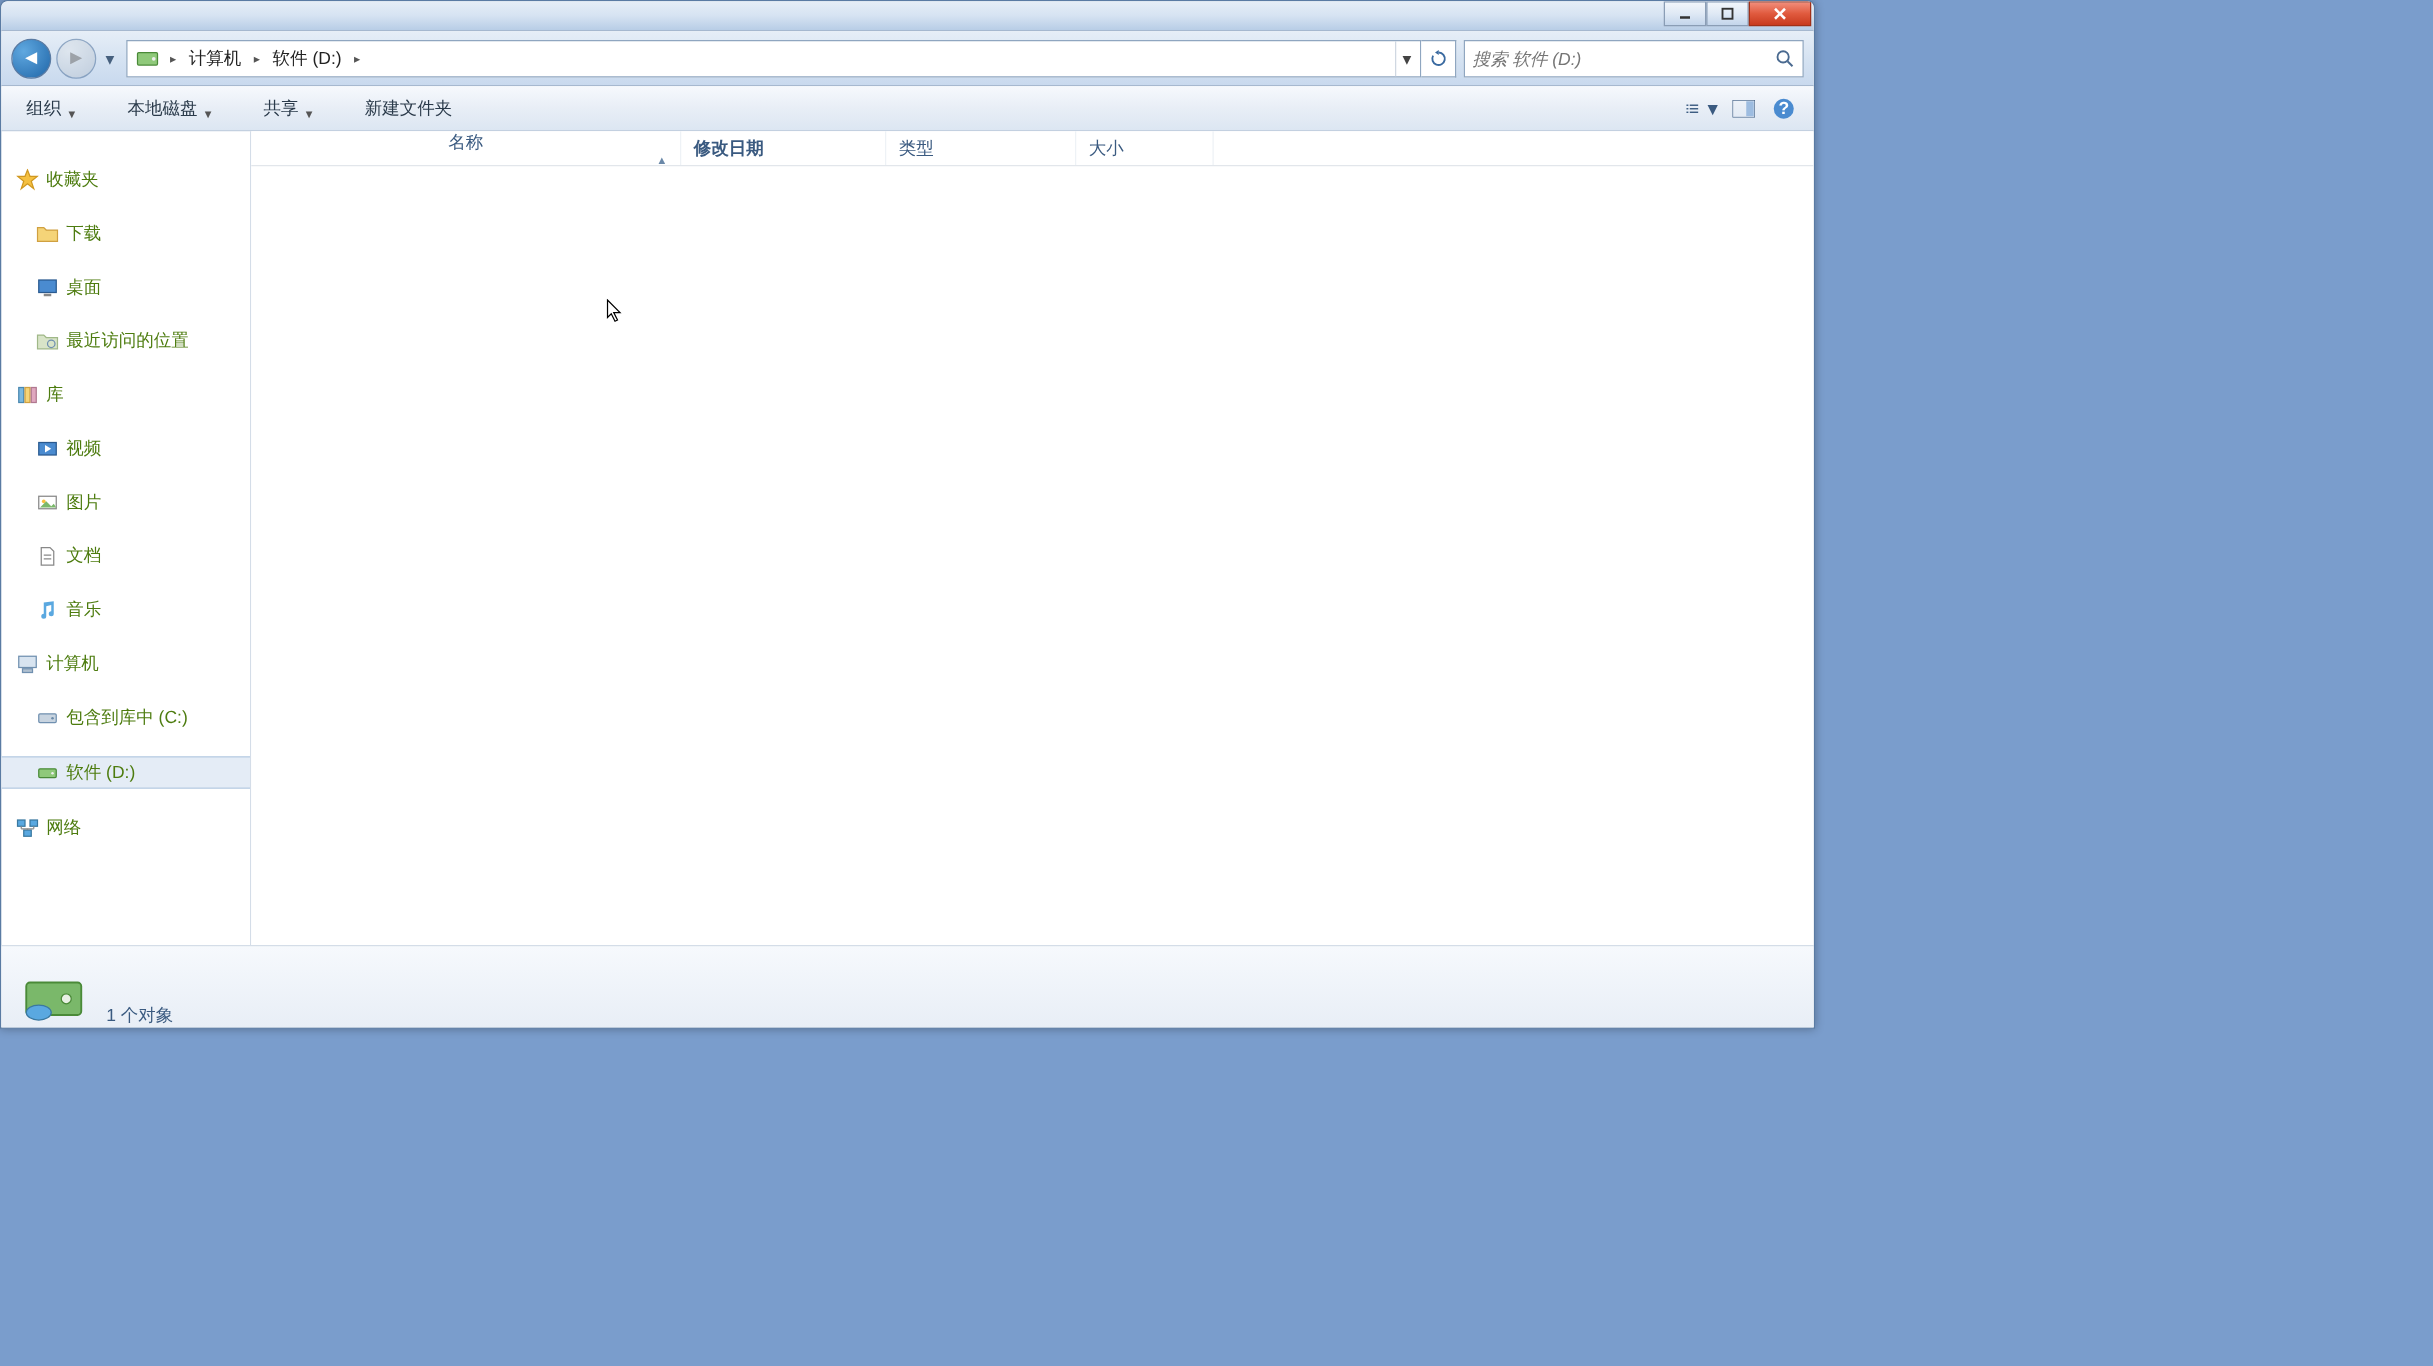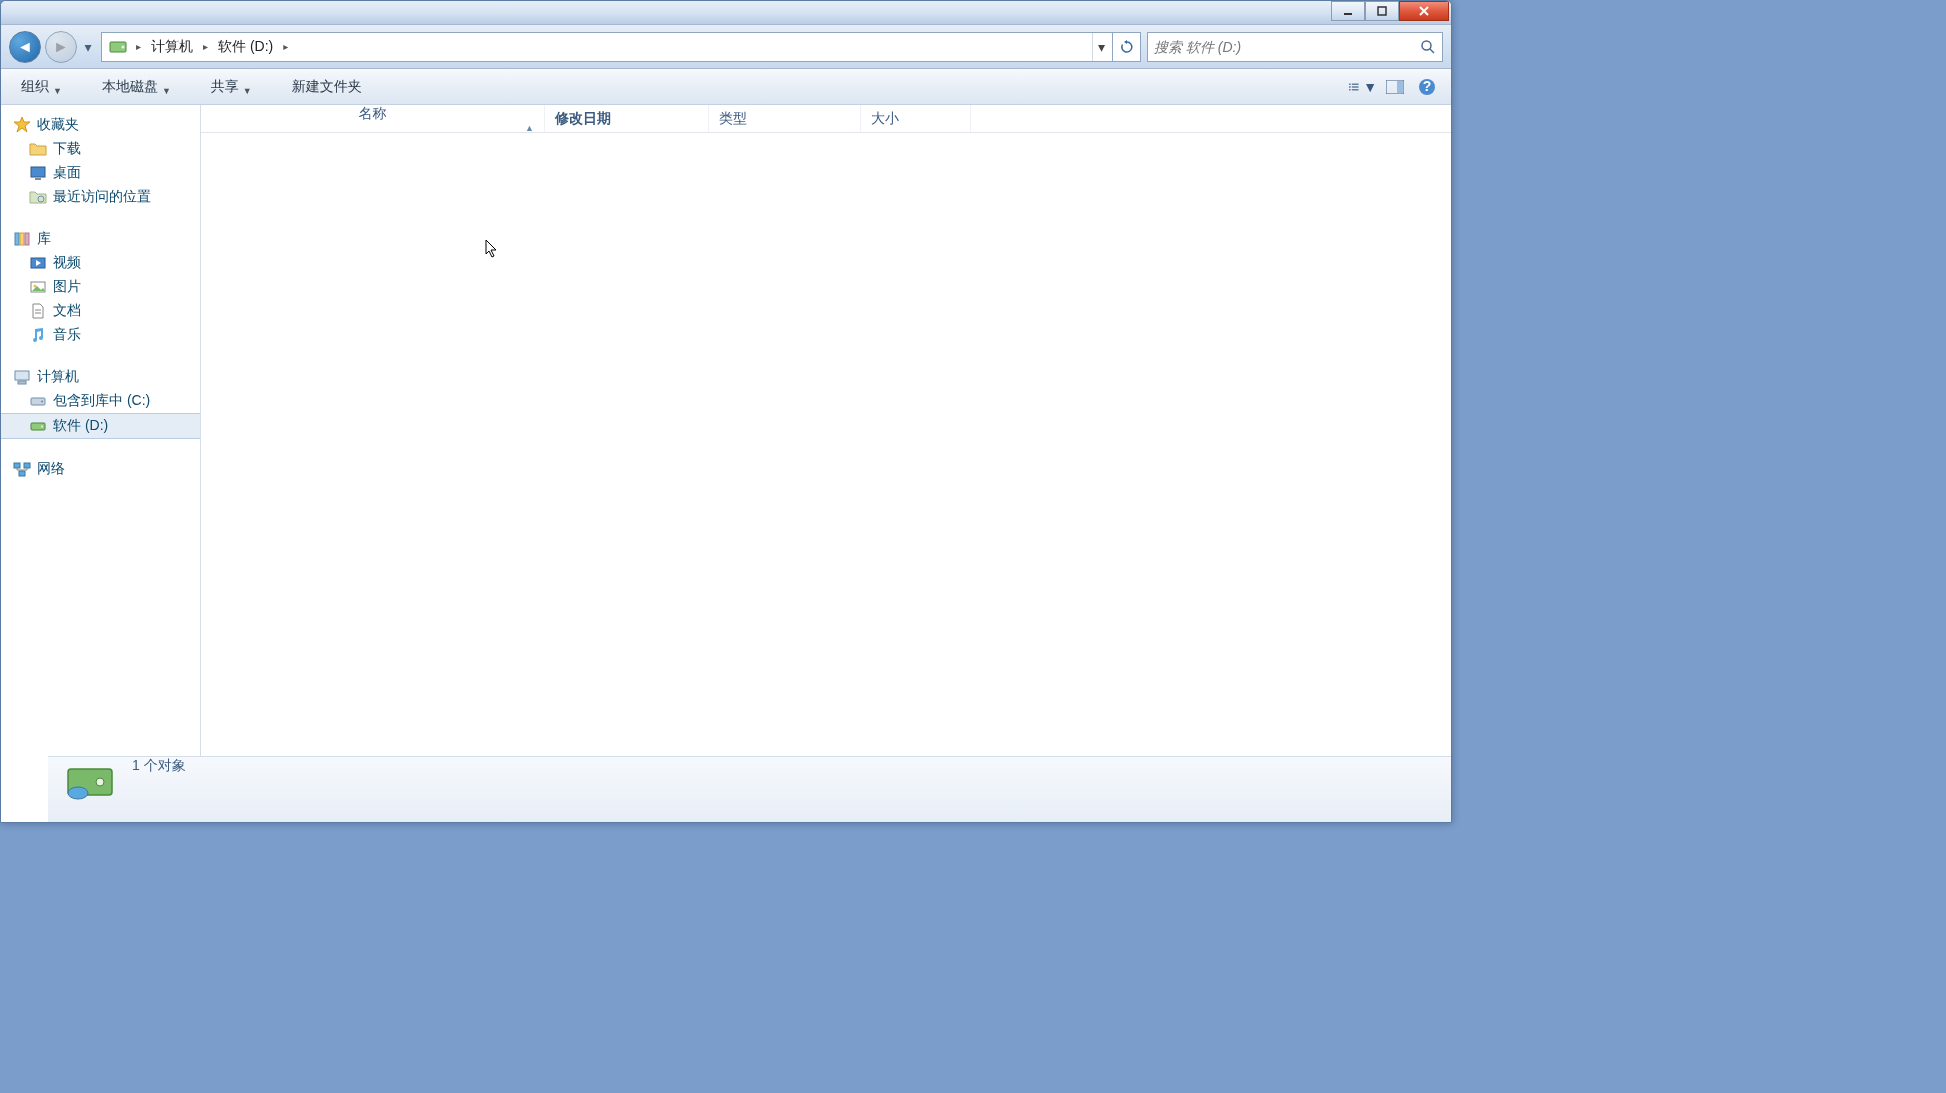--- a/index.html
+++ b/index.html
@@ -80,21 +80,21 @@
 .refresh-btn {
   width: 28px; height: 30px;
   background: #fff;
   border: 1px solid #8fa6c0;
   border-left: none;
   display: flex; align-items: center; justify-content: center;
   color: #3a6aa0;
 }
 
 .search-box {
-  width: 296px; height: 30px;
+  width: 272px; height: 30px;
   margin-left: 6px;
   background: #fff;
   border: 1px solid #8fa6c0;
   display: flex; align-items: center;
   padding: 0 6px;
 }
 .search-box input {
   flex: 1; border: none; outline: none; font-style: italic; color: #888; background: transparent;
 }
 .search-icon { width: 16px; height: 16px; color: #4a6a90; }
@@ -121,21 +121,22 @@
 .sidebar {
   width: 200px;
   border-right: 1px solid #d4dde8;
   padding: 8px 0;
   overflow: hidden;
 }
 .nav-group { margin-bottom: 18px; }
 .nav-head, .nav-item {
   display: flex; align-items: center;
   padding: 3px 8px 3px 28px;
-  color: #0c4a6e;
+  color: #4d7c0f;
+  margin-top: 19px;
 }
 .nav-head { padding-left: 12px; }
 .nav-item.active { background: #e4ecf6; border: 1px solid #b8cce2; border-left:none; border-right:none;}
 .nav-ico { width: 18px; height: 18px; margin-right: 6px; flex:none;}
 
 
 .filelist { flex: 1; background: #fff; }
 .columns {
   display: flex;
   border-bottom: 1px solid #e2e6eb;
@@ -162,23 +163,22 @@
 .cell.type { width: 152px; color: #666;}
 .cell.size { width: 110px; color: #666;}
 .file-ico { width: 18px; height: 18px; margin-right: 6px; flex:none;}
 
 
 .statusbar {
   height: 66px;
   border-top: 1px solid #d4dde8;
   background: linear-gradient(to bottom, #f6f9fd 0%, #e8eef6 100%);
   display: flex;
-  align-items: flex-start;
+  align-items: flex-end;
   padding: 0 14px;
-  margin-left: 47px;
 }
 .status-thumb { width: 56px; height: 48px; margin-right: 14px; }
 .status-text { color: #3a5a80; }
 
 .cursor-fake {
   position: absolute;
   left: 484px; top: 238px;
   width: 14px; height: 20px;
   pointer-events: none;
 }

